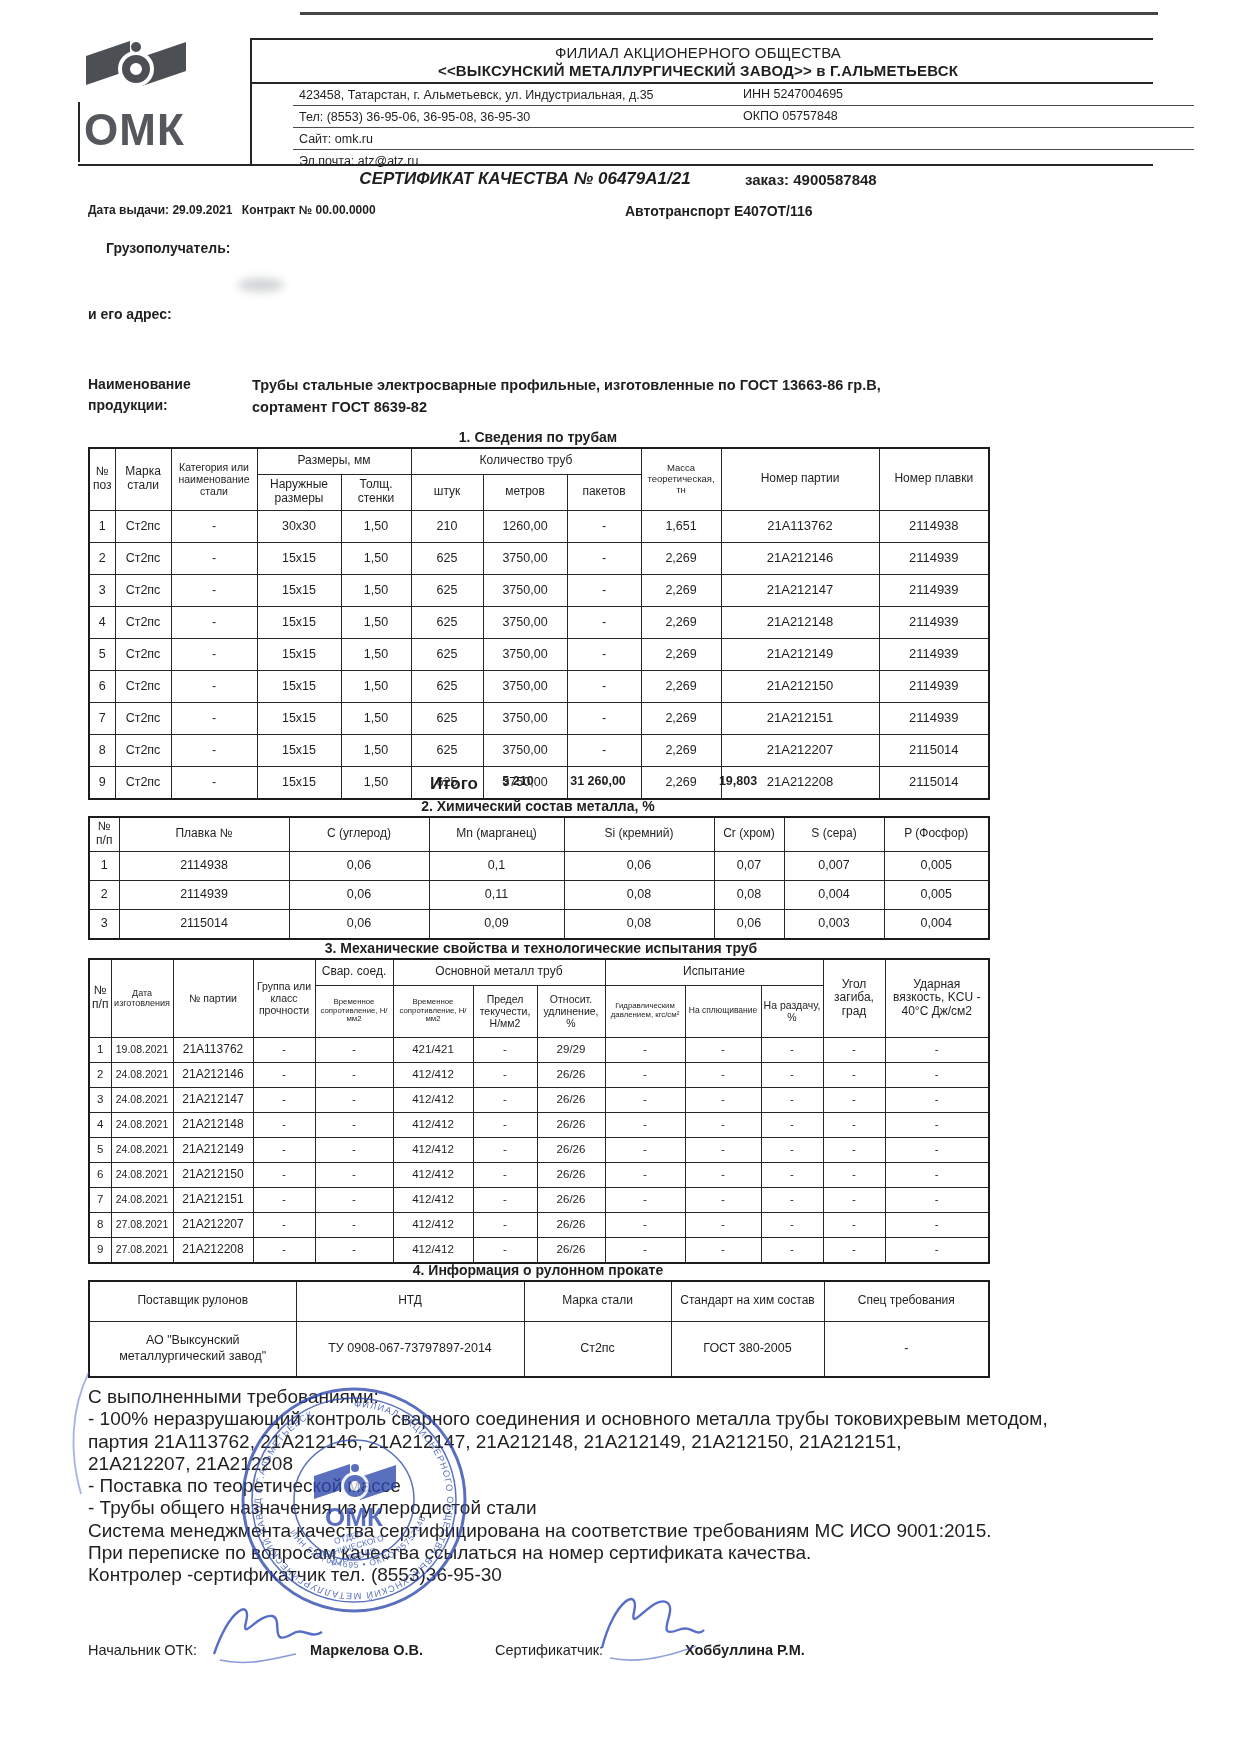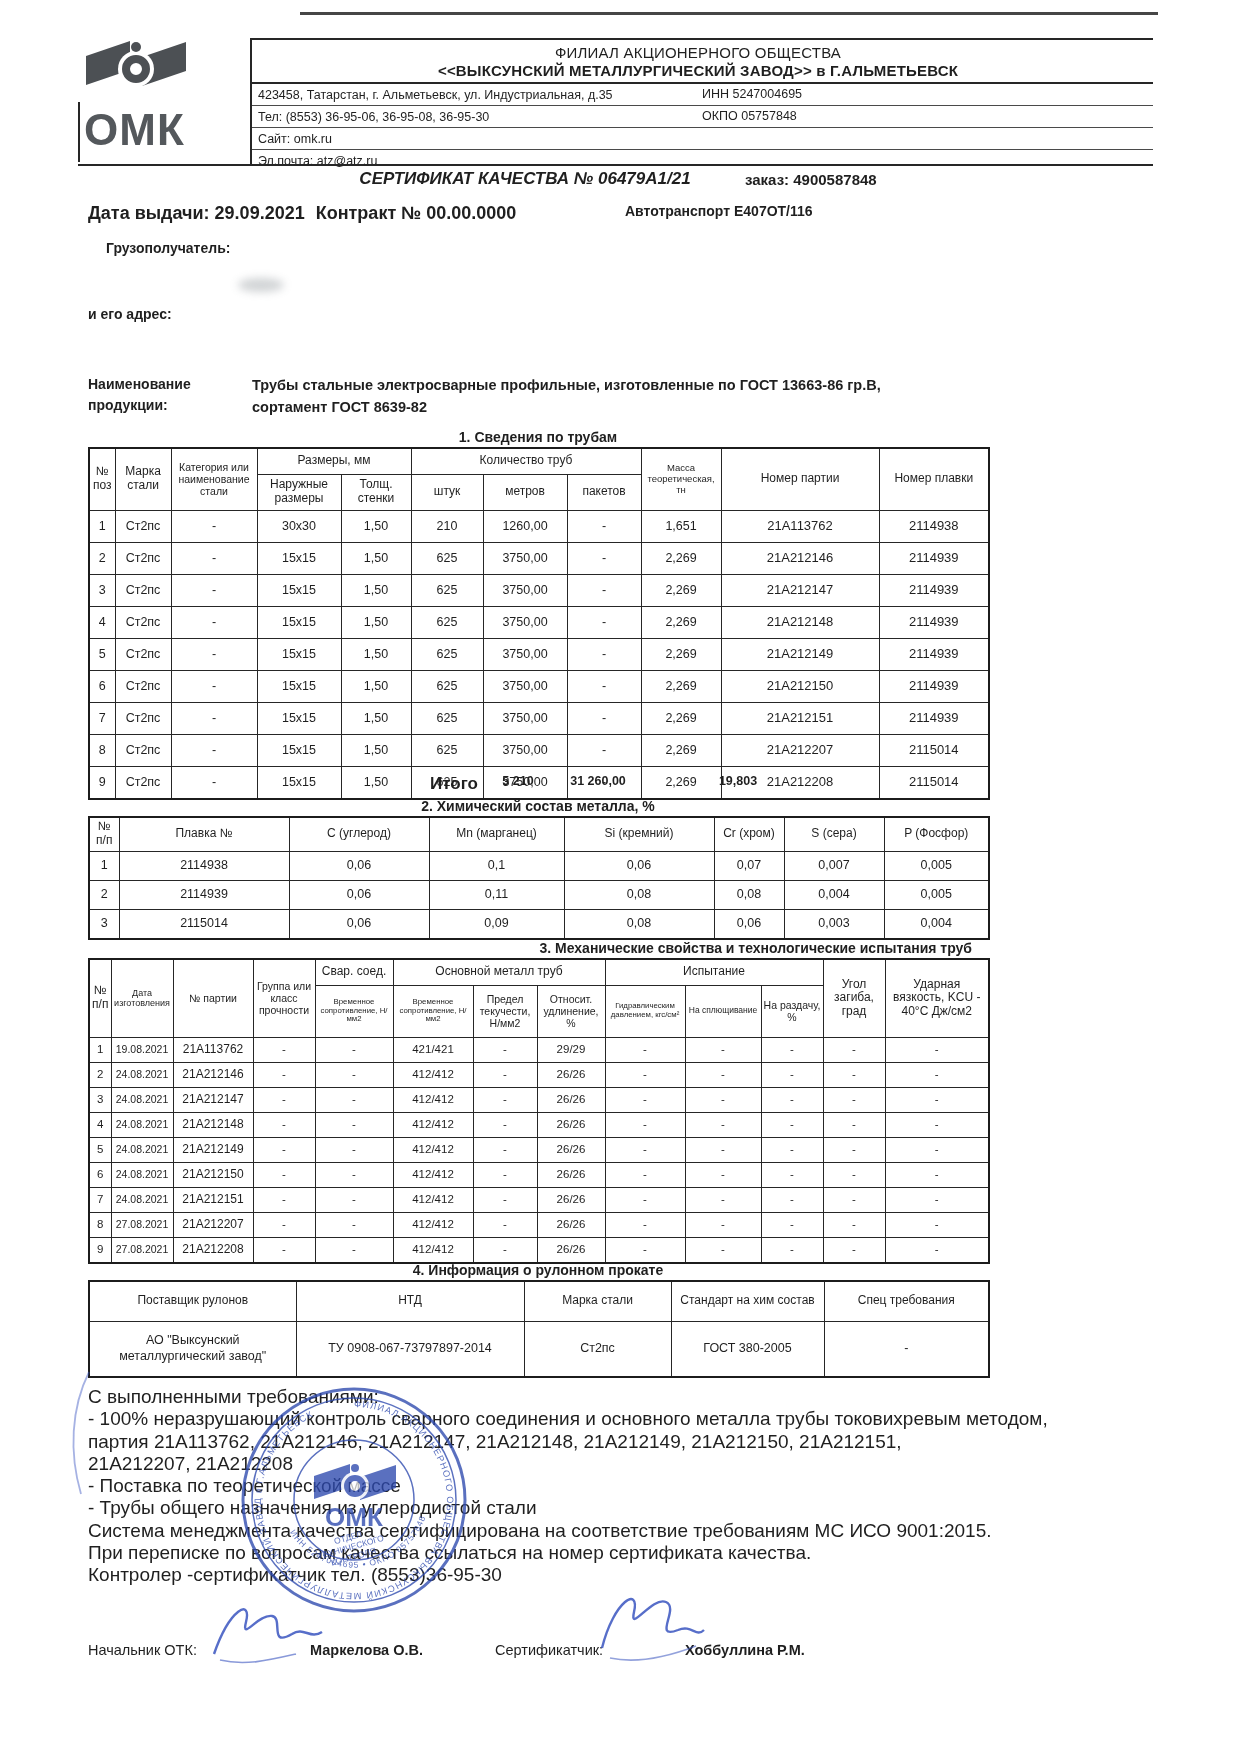--- a/index.html
+++ b/index.html
@@ -57,21 +57,21 @@
     <div class="abs scanline" style="left:0;top:66px;width:2px;height:60px;"></div>
     <div class="abs logo-text" style="left:6px;top:72px;">ОМК</div>
 
     <div class="abs scanline" style="left:172px;top:4px;width:2px;height:126px;"></div>
 
     <div class="abs scanline" style="left:172px;top:2px;width:903px;height:2px;"></div>
     <div class="abs org1 ctr" style="left:180px;top:8px;width:880px;text-align:center;">ФИЛИАЛ АКЦИОНЕРНОГО ОБЩЕСТВА</div>
     <div class="abs org2 ctr" style="left:180px;top:26px;width:880px;">&lt;&lt;ВЫКСУНСКИЙ МЕТАЛЛУРГИЧЕСКИЙ ЗАВОД&gt;&gt; в Г.АЛЬМЕТЬЕВСК</div>
     <div class="abs scanline" style="left:172px;top:46px;width:903px;height:2px;"></div>
 
-    <div class="abs contact" style="left:174px;top:48px;width:901px;">
+    <div class="abs contact" style="left:174px;top:48px;width:901px;padding-left:41px;">
       <div class="contact-row">
         <span>423458, Татарстан, г. Альметьевск, ул. Индустриальная, д.35</span>
         <span class="regnum">ИНН 5247004695</span>
       </div>
       <div class="contact-row">
         <span>Тел: (8553) 36-95-06, 36-95-08, 36-95-30</span>
         <span class="regnum">ОКПО 05757848</span>
       </div>
       <div class="contact-row">
         <span>Сайт: omk.ru</span>
@@ -79,21 +79,21 @@
       <div class="contact-row">
         <span>Эл.почта: atz@atz.ru</span>
       </div>
     </div>
     <div class="abs scanline" style="left:0;top:128px;width:1075px;height:2px;"></div>
   </div>
 
   <div class="abs b ctr" style="left:290px;top:169px;width:470px;font-size:17px;font-style:italic;">СЕРТИФИКАТ КАЧЕСТВА № 06479А1/21</div>
   <div class="abs b" style="left:745px;top:171px;font-size:15px;">заказ: 4900587848</div>
 
-  <div class="abs b" style="left:88px;top:203px;font-size:18px;">
+  <div class="abs b" style="left:88px;top:203px;font-size:12px;">
     <span>Дата выдачи: 29.09.2021</span>
     <span style="margin-left:6px;">Контракт №  00.00.0000</span>
   </div>
   <div class="abs b" style="left:625px;top:203px;font-size:14px;">Автотранспорт Е407ОТ/116</div>
 
   <div class="abs b" style="left:88px;top:240px;font-size:14px;padding-left:18px;">Грузополучатель:</div>
   <div class="abs smudge" style="left:238px;top:278px;"></div>
   <div class="abs b" style="left:88px;top:306px;font-size:14px;">и его адрес:</div>
 
   <div class="abs b" style="left:88px;top:374px;font-size:14px;line-height:21px;">
@@ -318,21 +318,21 @@
         <td class="dc">0,06</td>
         <td class="dc">0,09</td>
         <td class="dc">0,08</td>
         <td class="dc">0,06</td>
         <td class="dc">0,003</td>
         <td class="dc">0,004</td>
       </tr>
       </tbody>
   </table>
 
-  <div class="abs tbl-title" style="left:72px;top:940px;text-align:right;">3. Механические свойства и технологические испытания труб</div>
+  <div class="abs tbl-title" style="left:91px;top:940px;">3. Механические свойства и технологические испытания труб</div>
   <table class="abs doc-table t3" style="left:88px;top:958px;width:900px;">
     <colgroup>
         <col style="width:22px">
         <col style="width:62px">
         <col style="width:80px">
         <col style="width:62px">
         <col style="width:78px">
         <col style="width:80px">
         <col style="width:64px">
         <col style="width:68px">

